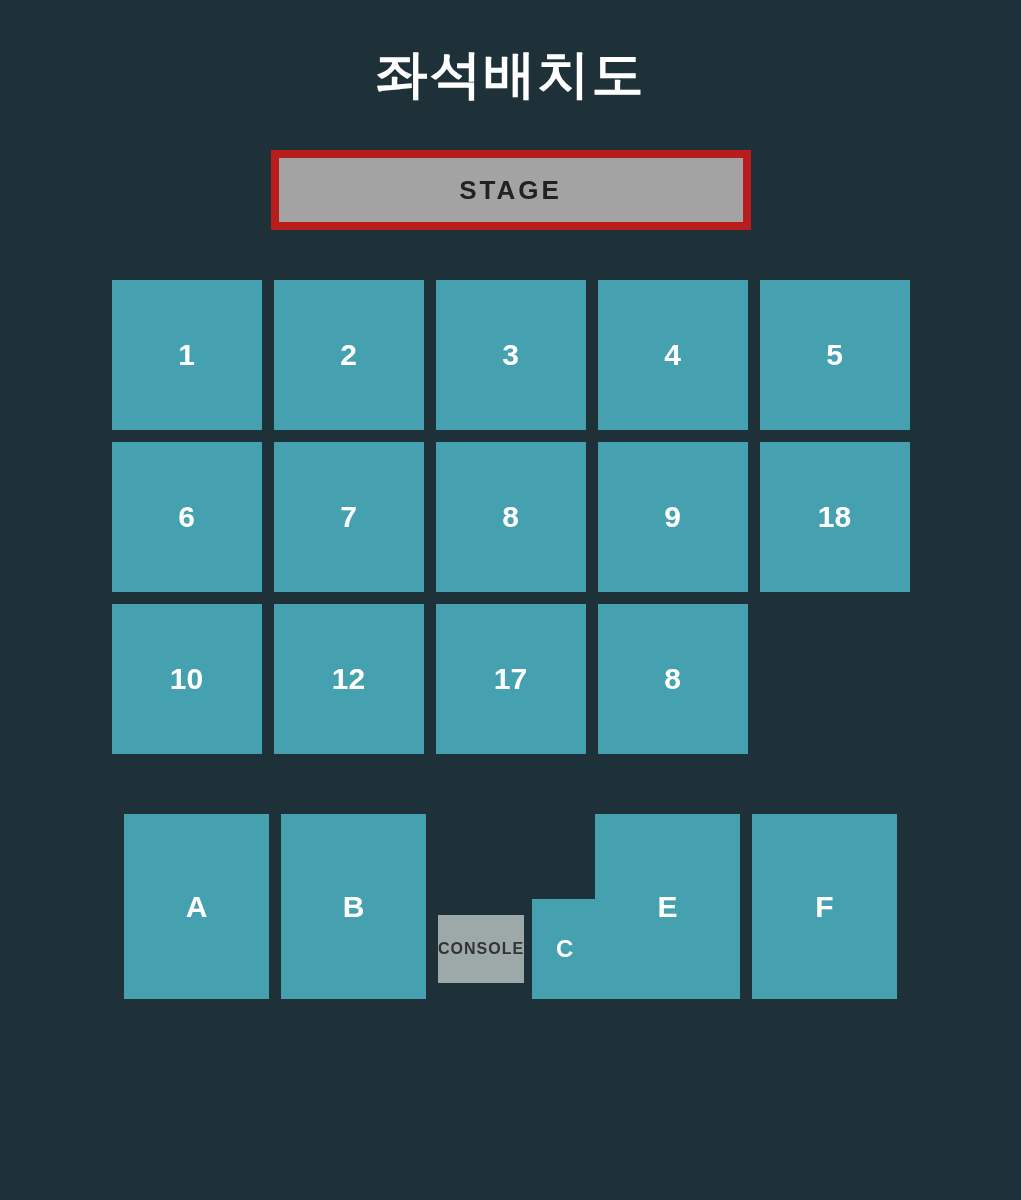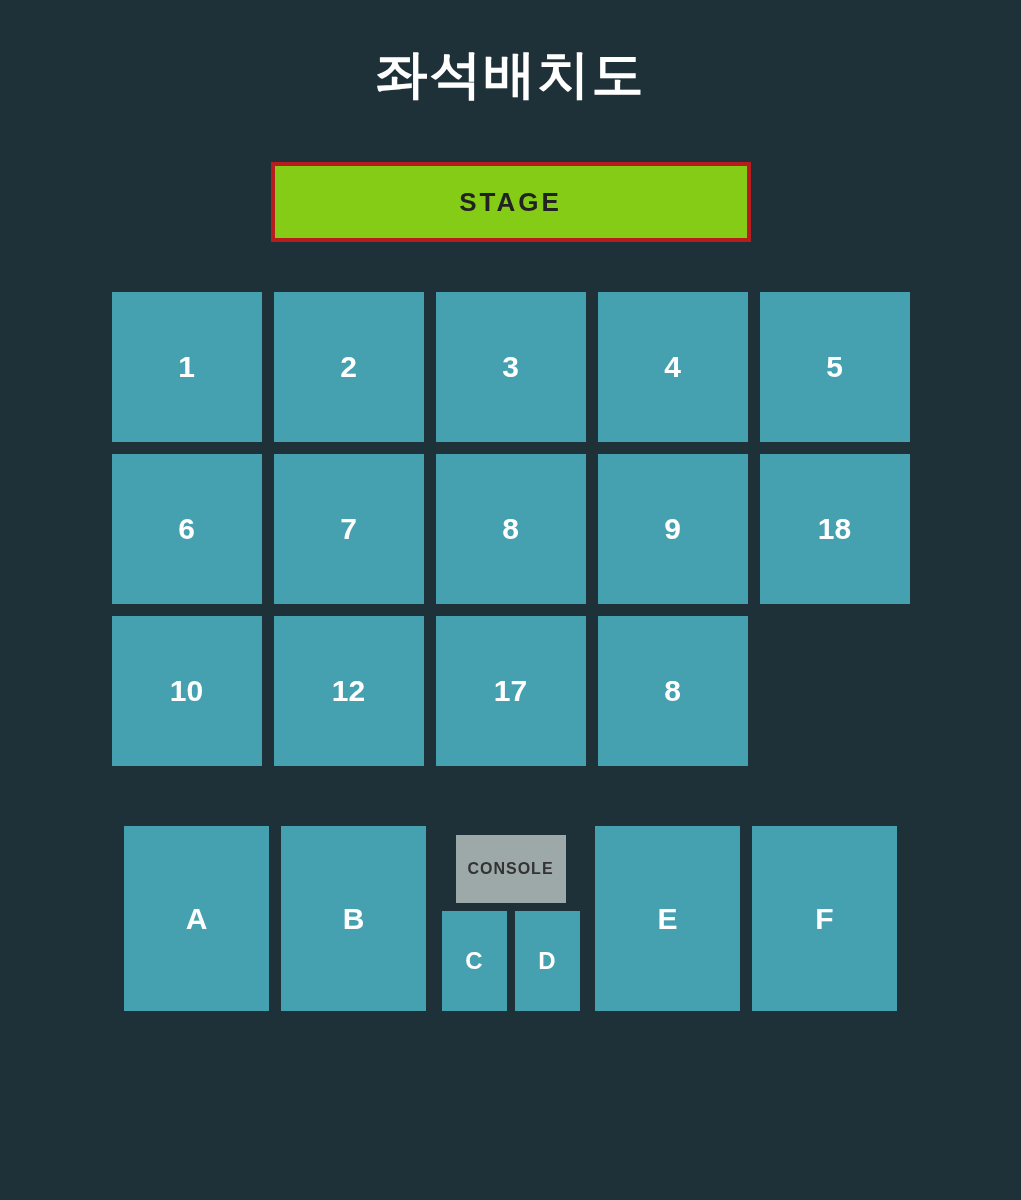--- a/index.html
+++ b/index.html
@@ -12,32 +12,32 @@
       display: flex;
       flex-direction: column;
       align-items: center;
       padding: 40px 0 60px;
     }
 
     .page-title {
       color: #ffffff;
       font-size: 52px;
       font-weight: 900;
-      margin-bottom: 52px;
+      margin-bottom: 40px;
       letter-spacing: 2px;
     }
 
     .stage-wrapper {
       width: 480px;
       margin-bottom: 50px;
     }
 
     .stage-box {
-      background-color: #84cc16;
-      border: 4px solid #b91c1c;
+      background-color: #a3a3a3;
+      border: 8px solid #b91c1c;
       width: 100%;
       height: 80px;
       display: flex;
       align-items: center;
       justify-content: center;
     }
 
     .stage-label {
       font-size: 26px;
       font-weight: 700;
@@ -96,21 +96,21 @@
     }
 
     .back-seat-label {
       color: #ffffff;
       font-size: 30px;
       font-weight: 700;
     }
 
     .middle-column {
       display: flex;
-      flex-direction: column;
+      flex-direction: row;
       align-items: center;
       gap: 8px;
       width: 145px;
     }
 
     .console-box {
       background-color: #9da8a8;
       width: 110px;
       height: 68px;
       display: flex;

